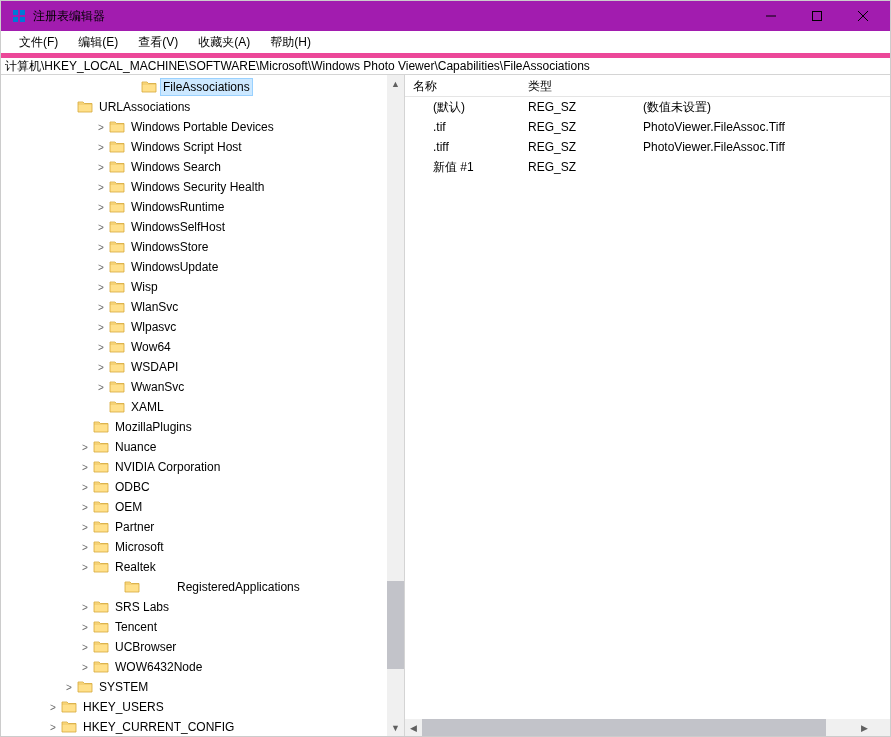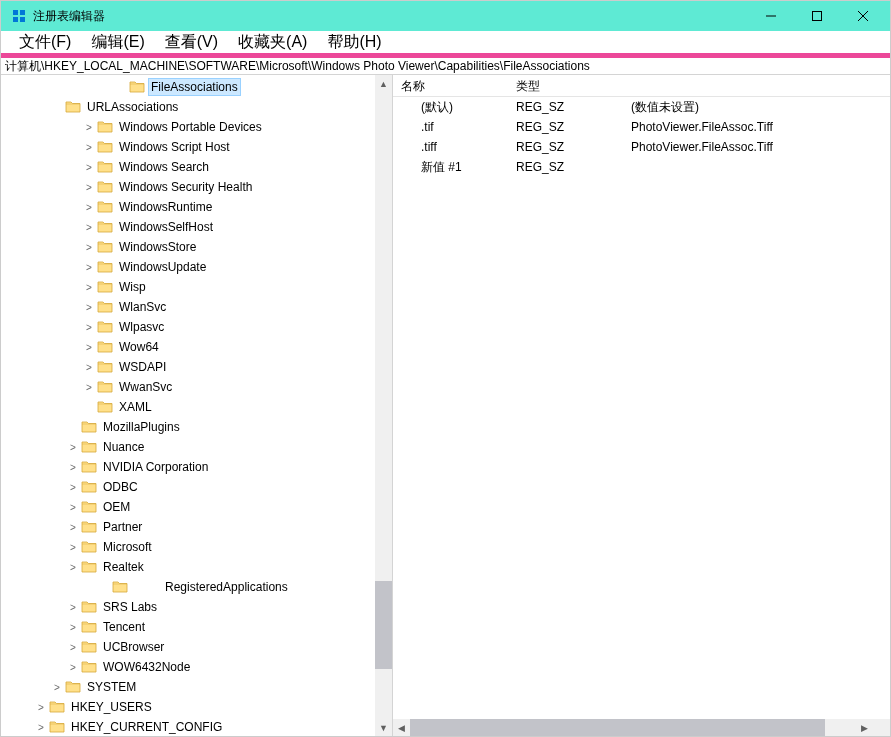--- a/index.html
+++ b/index.html
@@ -1,25 +1,25 @@
 <!DOCTYPE html>
 <html><head>
 <meta charset="utf-8">
 <style>
 * { box-sizing: border-box; margin: 0; padding: 0; }
 body { font-family: "Microsoft YaHei", "Segoe UI", sans-serif; font-size: 12px; background: #fff; width: 891px; height: 737px; overflow: hidden; display: flex; flex-direction: column; border: 1px solid #ccc; }
-.titlebar { display: flex; align-items: center; height: 30px; padding: 0 4px; background: #5eead4; }
+.titlebar { display: flex; align-items: center; height: 30px; padding: 0 4px; background: #a21caf; }
 .titlebar .app-icon { width: 16px; height: 16px; margin: 0 6px; }
 .titlebar .title { flex: 0 0 auto; font-size: 12px; }
 .titlebar .spacer { flex: 1; }
 .titlebar .win-btn { width: 46px; height: 30px; display: flex; align-items: center; justify-content: center; color: #000; }
 .menubar { display: flex; align-items: center; height: 22px; padding: 0 8px; background: #fff; }
-.menubar .menu-item { padding: 2px 10px; font-size: 16px; }
+.menubar .menu-item { padding: 2px 10px; font-size: 12px; }
 .addressbar { height: 22px; border-top: 5px solid #ec4899; border-bottom: 1px solid #d4d4d4; background: #fff; display: flex; align-items: flex-start; padding: 0 4px; font-size: 12px; }
-.workspace { flex: 1; display: flex; min-height: 0; }
+.workspace { flex: 1; display: flex; min-height: 0; margin-left: 12px; }
 .tree-pane { width: 392px; border-right: 1px solid #d4d4d4; position: relative; overflow: hidden; }
 .tree-scroll { position: absolute; inset: 0 17px 0 0; overflow: hidden; }
 .tree { padding-top: 2px; color: #000; }
 .tree-row { display: flex; align-items: center; height: 20px; white-space: nowrap; }
 .tree-row.selected .label { background: #cce8ff; outline: 1px solid #99d1ff; }
 .exp { width: 16px; display: inline-flex; align-items: center; justify-content: center; color: #6b6b6b; font-size: 10px; }
 .folder-ico { width: 16px; height: 14px; margin-right: 4px; display: inline-block; }
 .folder-ico svg { display: block; }
 .label { padding: 1px 2px; }
 .list-pane { flex: 1; display: flex; flex-direction: column; position: relative; }

